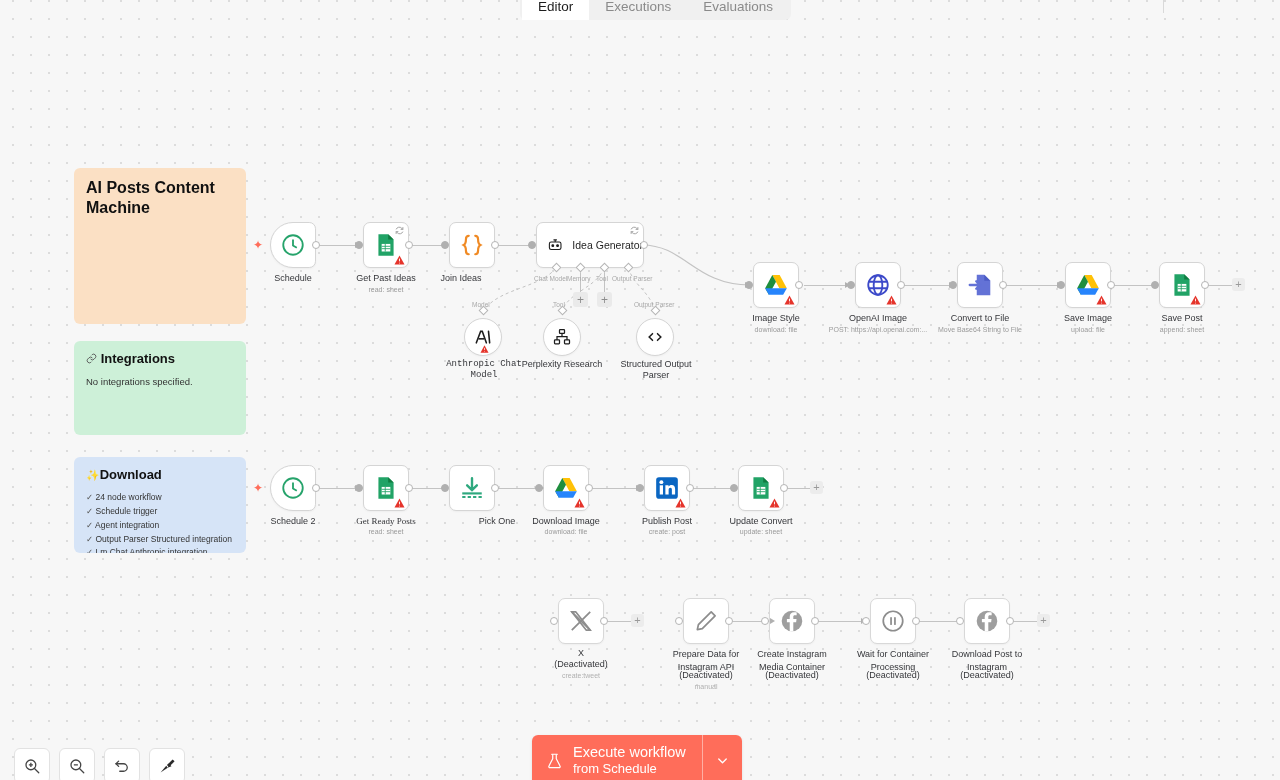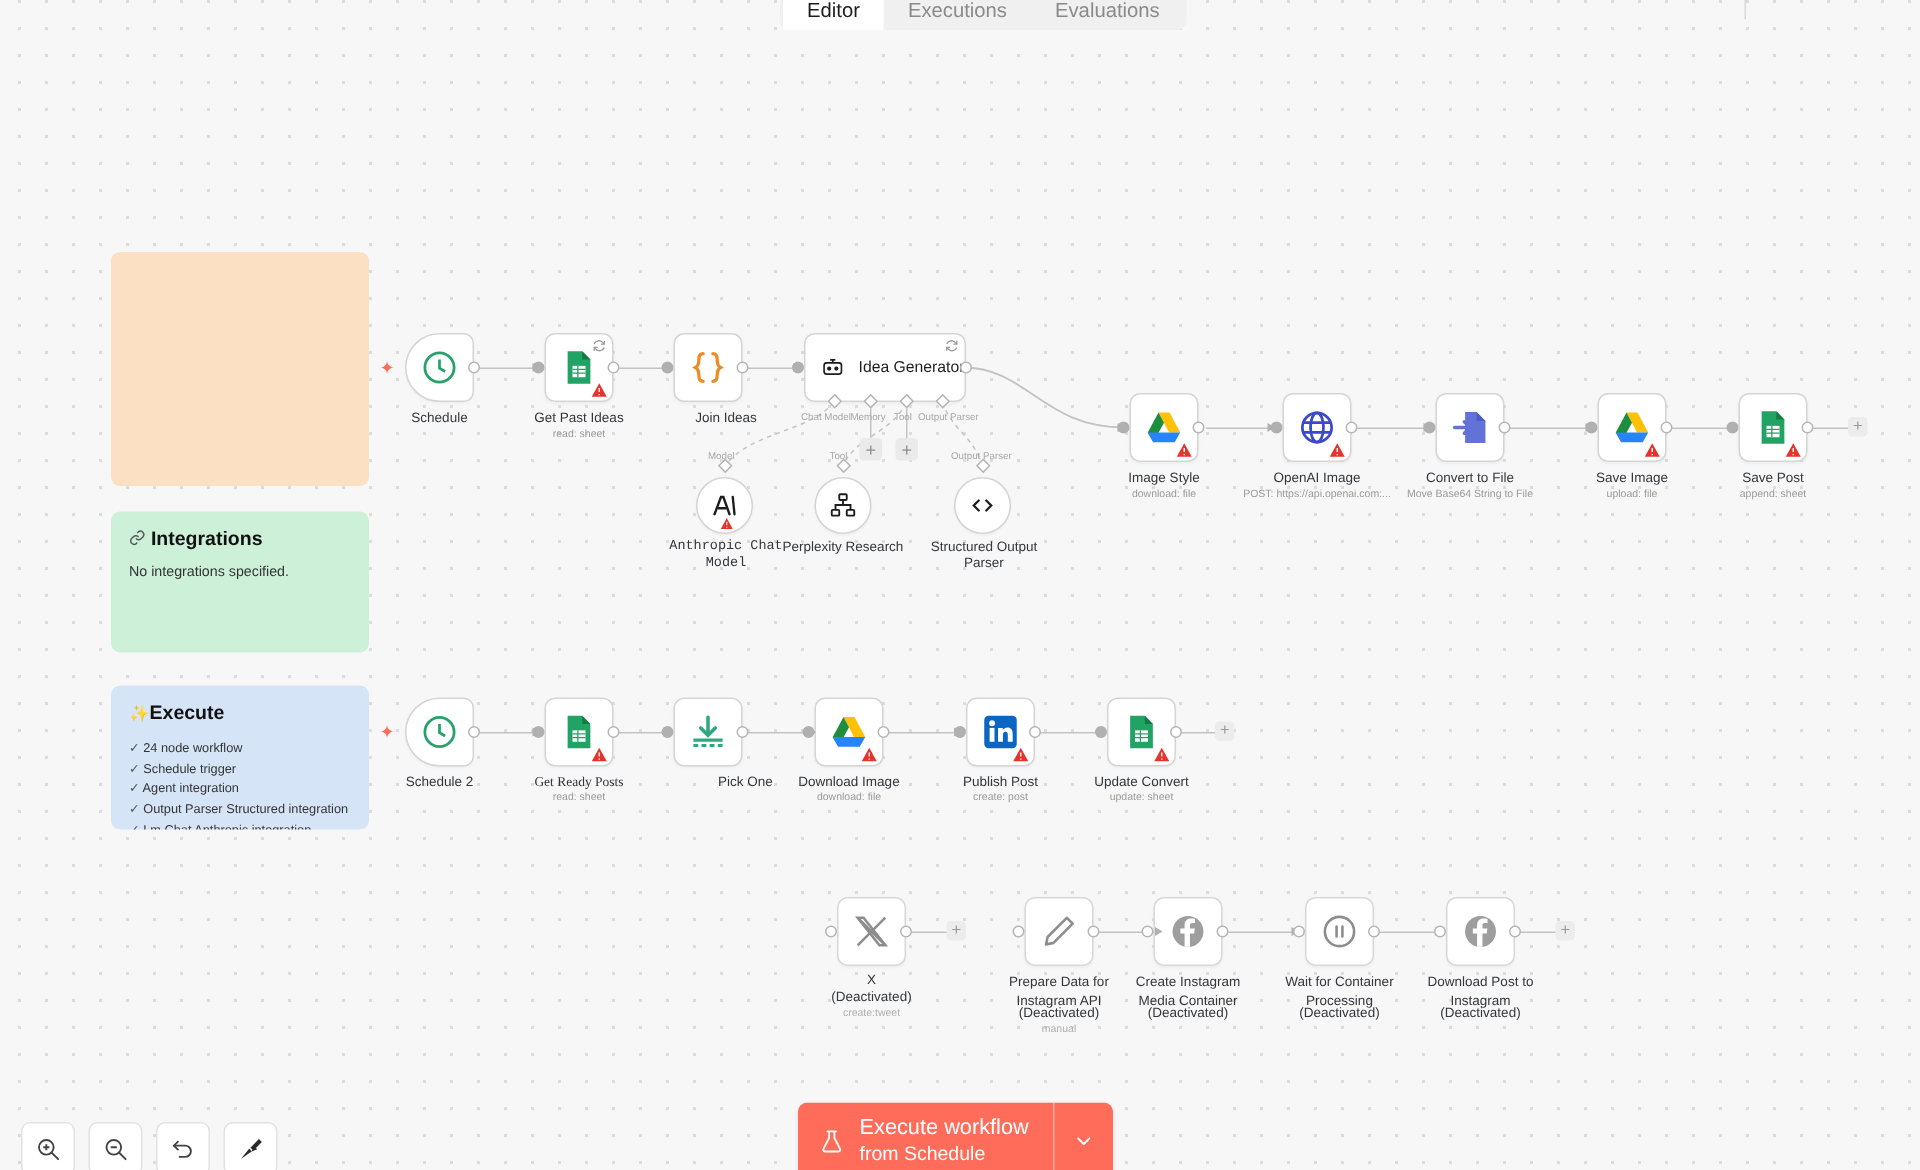--- a/index.html
+++ b/index.html
@@ -213,37 +213,38 @@
 
 <div id="topline"></div>
 
 <div id="tabbar">
   <div class="tab active">Editor</div>
   <div class="tab">Executions</div>
   <div class="tab">Evaluations</div>
 </div>
 
 <div class="sticky" id="note-main">
+  <div class="st-title">AI Posts Content Machine</div>
 </div>
 
 <div class="sticky small" id="note-integ">
   <div class="st-title">
     <span>
       <svg width="11" height="11" viewBox="0 0 24 24" fill="none" stroke="#555" stroke-width="2" style="vertical-align:-1px">
         <path d="M10 13a5 5 0 0 0 7.5.5l3-3a5 5 0 0 0-7-7l-1.5 1.5"></path>
         <path d="M14 11a5 5 0 0 0-7.5-.5l-3 3a5 5 0 0 0 7 7l1.5-1.5"></path>
       </svg>
     </span><span>Integrations</span>
   </div>
   <div class="st-body">No integrations specified.</div>
 </div>
 
 <div class="sticky small" id="note-feat">
   <div class="st-title">
-    <span style="color:#f3b43a;font-size:11px">✨</span><span>Execute</span>
+    <span style="color:#f3b43a;font-size:11px">✨</span><span>Download</span>
   </div>
   <ul>
     <li><span style="color:#555">✓</span> <span>24 node workflow</span></li>
     <li><span style="color:#555">✓</span> <span>Schedule trigger</span></li>
     <li><span style="color:#555">✓</span> <span>Agent integration</span></li>
     <li><span style="color:#555">✓</span> <span>Output Parser Structured integration</span></li>
     <li><span style="color:#555">✓</span> <span>Lm Chat Anthropic integration</span></li>
   </ul>
 </div>
 
@@ -302,21 +303,21 @@
 <div class="nsub" style="left:333px; top:286px; width:106px;">read: sheet</div>
 
 <div class="node" style="left:449px; top:222px;">
   <svg class="ico" viewBox="0 0 24 24" fill="none" stroke="#f08a24" stroke-width="2" stroke-linecap="round">
     <path d="M9 3.5c-2.2 0-2.6 1.3-2.6 3.2S6.2 11 4.3 12c1.9 1 2.1 3.4 2.1 5.3s.4 3.2 2.6 3.2"></path>
     <path d="M15 3.5c2.2 0 2.6 1.3 2.6 3.2S17.8 11 19.7 12c-1.9 1-2.1 3.4-2.1 5.3s-.4 3.2-2.6 3.2"></path>
   </svg>
 </div>
 <div class="ep filled" style="left:441px; top:241px;"></div>
 <div class="ep" style="left:491px; top:241px;"></div>
-<div class="ncap" style="left:431px; top:273px; width:106px;">Join Ideas</div>
+<div class="ncap" style="left:408px; top:273px; width:106px;">Join Ideas</div>
 
 <div class="node wide" style="left:536px; top:222px;">
   <svg style="width:22px;height:22px" viewBox="0 0 24 24" fill="none" stroke="#1d1d1d" stroke-width="1.6">
     <rect x="3.5" y="7.5" width="17" height="11" rx="2.5"></rect>
     <circle cx="8.5" cy="13" r="1.3" fill="#1d1d1d"></circle>
       <circle cx="15.5" cy="13" r="1.3" fill="#1d1d1d"></circle>
     <path d="M12 7.5V4.5M9.5 4.5h5"></path>
   </svg>
   <span class="nlabel-in">Idea Generator</span>
   <svg class="refresh" viewBox="0 0 24 24" fill="none" stroke="#9b9b9b" stroke-width="2.4">

